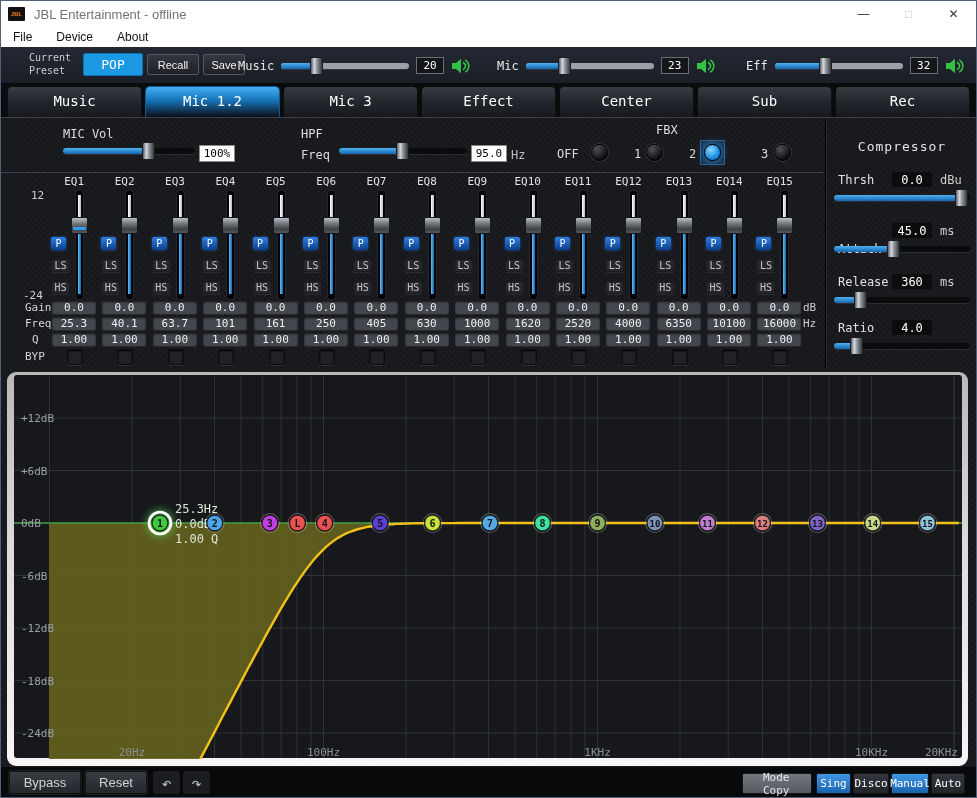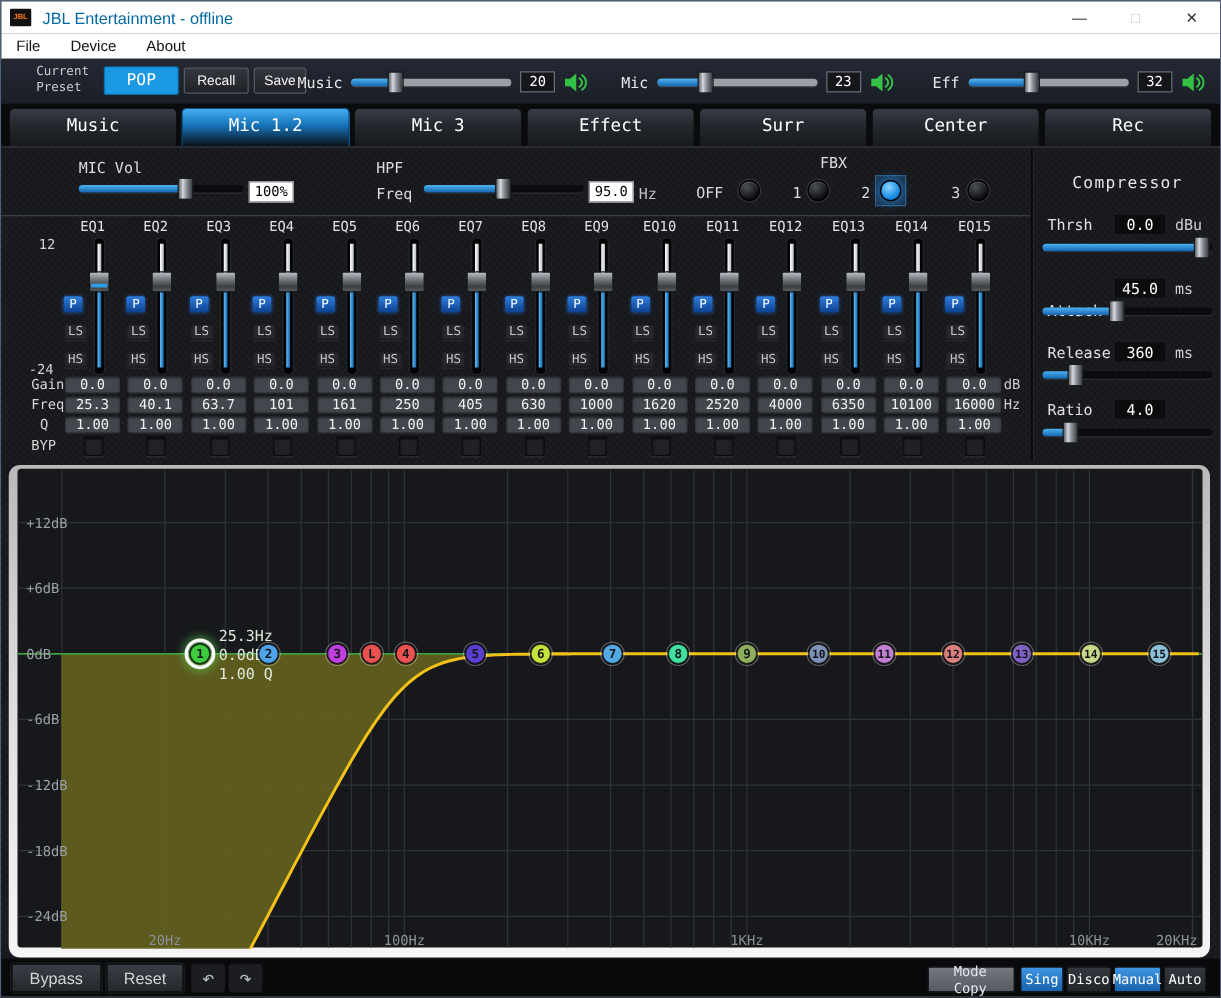--- a/index.html
+++ b/index.html
@@ -2,21 +2,21 @@
 <html><head>
 <meta charset="utf-8">
 <style>
   html,body{margin:0;padding:0;background:#2a2a2a;}
   .window{position:relative;width:977px;height:798px;background:#141519;border:1px solid #51607a;
     box-sizing:border-box;overflow:hidden;font-family:"DejaVu Sans Mono",monospace;color:#d8d8d8;}
   
   .titlebar{position:absolute;left:0;top:0;width:100%;height:26px;background:#fff;display:flex;align-items:center;}
   .appicon{width:17px;height:14px;margin-left:7px;background:#111;color:#ff7a1a;font-size:6px;font-weight:bold;
     display:flex;align-items:center;justify-content:center;border-radius:1px;font-family:"Liberation Sans",sans-serif;}
-  .apptitle{margin-left:9px;color:#0369a1;font-size:13px;font-family:"Liberation Sans",sans-serif;}
+  .apptitle{margin-left:9px;color:#737373;font-size:13px;font-family:"Liberation Sans",sans-serif;}
   .wincontrols{position:absolute;right:0;top:0;height:26px;display:flex;}
   .winbtn{width:45px;height:26px;display:flex;align-items:center;justify-content:center;color:#333;
     font-size:12px;font-family:"Liberation Sans",sans-serif;}
   .winbtn.max{color:#c9c9c9;}
   .menubar{position:absolute;left:0;top:26px;width:100%;height:20px;background:#fff;display:flex;align-items:center;
     border-bottom:1px solid #e6e6e6;}
   .menuitem{color:#111;font-size:12px;font-family:"Liberation Sans",sans-serif;padding:0 12px;}
   
   .darkbody{position:absolute;left:0;top:46px;width:975px;height:750px;background:
     repeating-linear-gradient(45deg,rgba(255,255,255,.014) 0 2px,transparent 2px 4px),
@@ -192,22 +192,22 @@
         </svg>
       </span>
     </div>
     </div>
 
   <div class="tabbar" id="tabbar">
       <div class="tab">Music</div>
       <div class="tab active">Mic 1.2</div>
       <div class="tab">Mic 3</div>
       <div class="tab">Effect</div>
-      <div class="tab">Surr</div>
       <div class="tab">Center</div>
+      <div class="tab">Sub</div>
       <div class="tab">Rec</div>
     </div>
 
   <div class="lbl" style="left:62px;top:126px;">MIC Vol</div>
   <div style="position:absolute;left:62px;top:142px;width:132px;" id="micvol-slider">
       <div class="hslider">
       <div class="track"></div>
       <div class="fill" style="width: 65%;"></div>
       <div class="thumb" style="left: calc(65% - 7px);"></div>
     </div>

